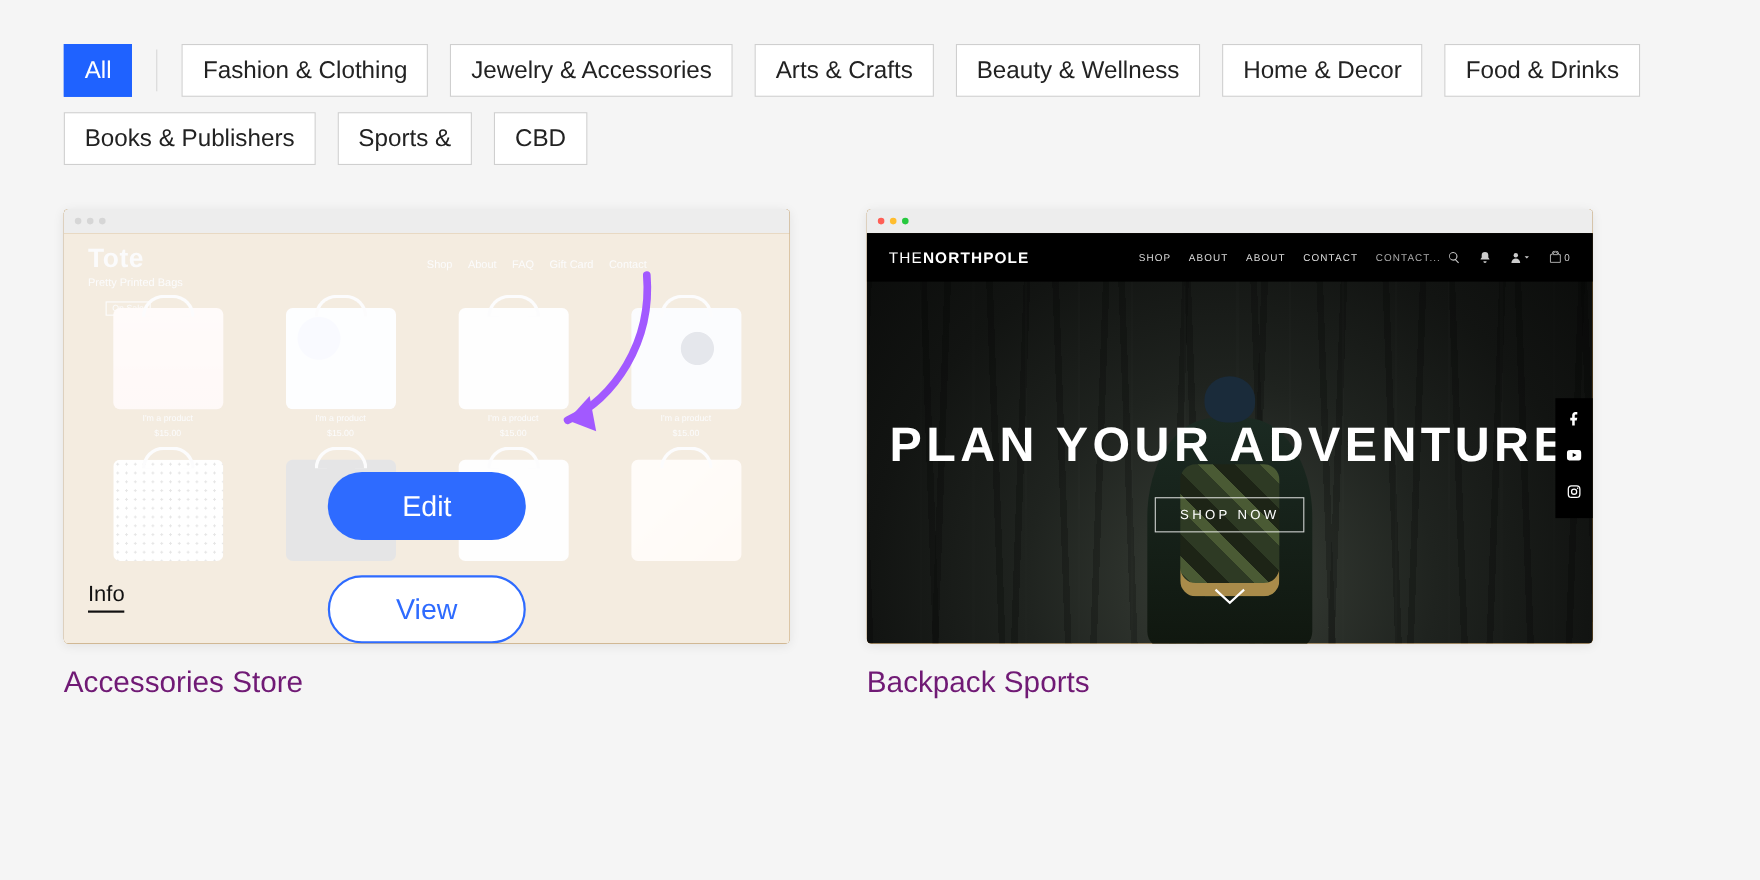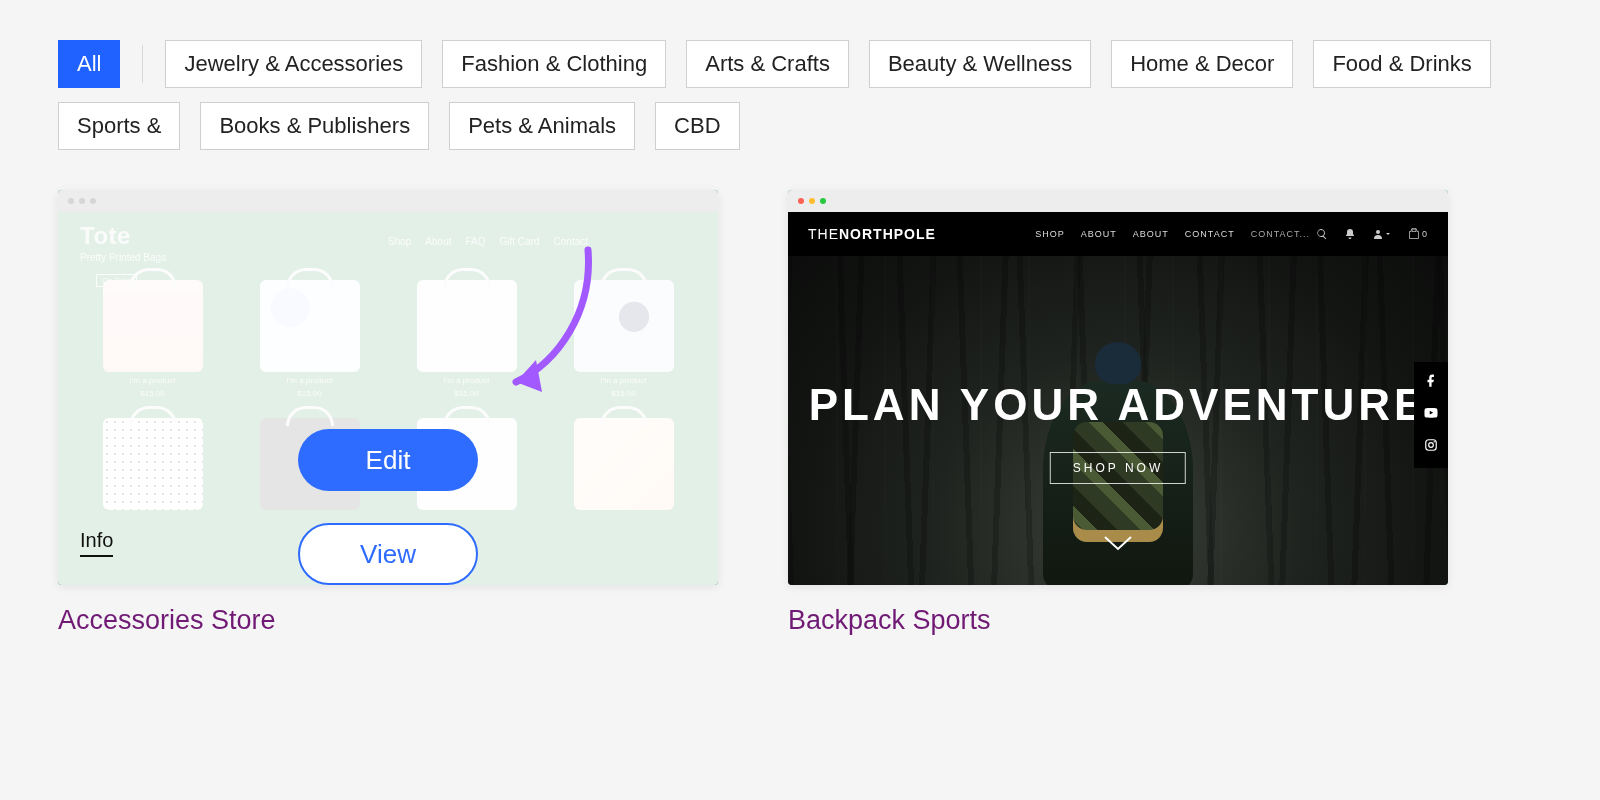--- a/index.html
+++ b/index.html
@@ -7,21 +7,21 @@
   .page { padding: 40px 58px 0 58px; }
   .page-title { font-size: 36px; font-weight: 700; margin-bottom: 30px; letter-spacing: -0.5px; }
 
   .filters { display: flex; flex-wrap: wrap; gap: 14px 20px; align-items: center; margin-bottom: 40px; }
   .filter-chip { border: 1px solid #cfcfcf; background: #fff; padding: 10px 18px; font-size: 22px; color: #222; cursor: pointer; white-space: nowrap; }
   .filter-chip.active { background: #1F62FF; border-color: #1F62FF; color: #fff; }
   .filter-divider { width: 1px; height: 38px; background: #d8d8d8; margin: 0 2px; }
 
   .template-grid { display: flex; gap: 70px; }
   .template-card { width: 660px; }
-  .browser-frame { width: 660px; height: 395px; background: #15803d; border-radius: 4px; box-shadow: 0 2px 10px rgba(0,0,0,0.08); overflow: hidden; position: relative; }
+  .browser-frame { width: 660px; height: 395px; background: #a16207; border-radius: 4px; box-shadow: 0 2px 10px rgba(0,0,0,0.08); overflow: hidden; position: relative; }
   .browser-bar { height: 22px; background: #ededed; display: flex; align-items: center; padding-left: 10px; gap: 5px; }
   .browser-bar .dot { width: 6px; height: 6px; border-radius: 50%; background: #d6d6d6; }
   .browser-bar.dark .dot.r { background: #ff5f56; }
   .browser-bar.dark .dot.y { background: #ffbd2e; }
   .browser-bar.dark .dot.g { background: #27c93f; }
   .preview { position: absolute; top: 22px; left: 0; right: 0; bottom: 0; }
 
   
   .wash-overlay { position: absolute; inset: 0; background: rgba(255,255,255,0.88); }
   .tote-header { position: absolute; top: 10px; left: 22px; font-size: 24px; font-weight: 700; color: #dcdde0; letter-spacing: 0.5px; }
@@ -78,29 +78,28 @@
   .template-title { font-size: 27px; color: #701a75; margin-top: 20px; }
 </style>
 </head>
 <body>
 
 <div class="page">
 
   <div class="filters">
     <div class="filter-chip active">All</div>
     <div class="filter-divider"></div>
+    <div class="filter-chip">Fashion &amp; Clothing</div>
     <div class="filter-chip">Jewelry &amp; Accessories</div>
-    <div class="filter-chip">Fashion &amp; Clothing</div>
     <div class="filter-chip">Arts &amp; Crafts</div>
     <div class="filter-chip">Beauty &amp; Wellness</div>
     <div class="filter-chip">Home &amp; Decor</div>
     <div class="filter-chip">Food &amp; Drinks</div>
+    <div class="filter-chip">Books &amp; Publishers</div>
     <div class="filter-chip">Sports &amp;</div>
-    <div class="filter-chip">Books &amp; Publishers</div>
-    <div class="filter-chip">Pets &amp; Animals</div>
     <div class="filter-chip">CBD</div>
   </div>
 
   <div class="template-grid">
 
     <div class="template-card">
       <div class="browser-frame">
         <div class="browser-bar">
           <span class="dot"></span>
             <span class="dot"></span>

